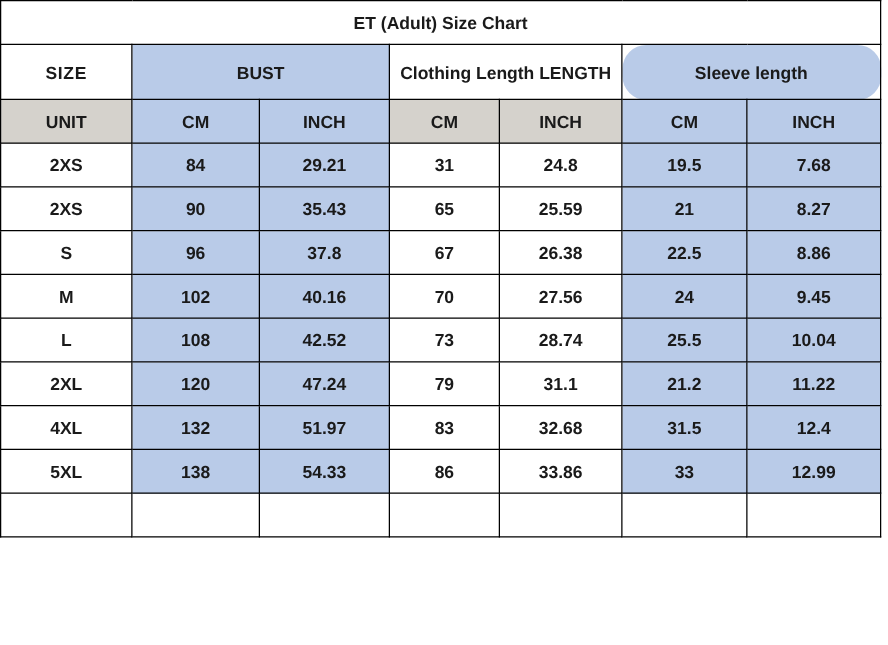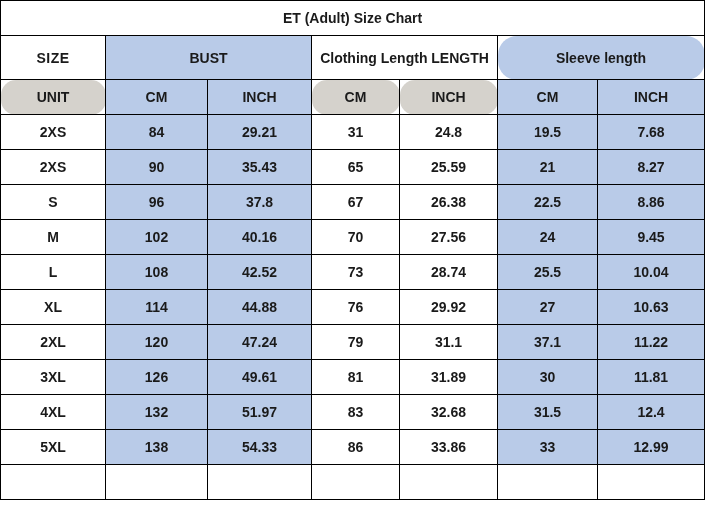--- a/index.html
+++ b/index.html
@@ -68,21 +68,20 @@
     font-size: 18px;
     border-radius: 19px;
   }
   
   .unit-row td {
     height: 34px;
     font-size: 14px;
   }
   .unit-gray {
     background: #d5d2cc;
-    border-radius: 15px;
   }
   .unit-blue {
     background: #b9cbe8;
   }
   
   .c-white { background: #ffffff; }
   .c-blue  { background: #b9cbe8; }
   .data-row td { height: 35px; }
   
   .tail-row td {
@@ -167,45 +166,27 @@
       <tr class="data-row">
         <td class="c-white">L</td>
         <td class="c-blue">108</td>
         <td class="c-blue">42.52</td>
         <td class="c-white">73</td>
         <td class="c-white">28.74</td>
         <td class="c-blue">25.5</td>
         <td class="c-blue">10.04</td>
       </tr>
       <tr class="data-row">
-        <td class="c-white">XL</td>
-        <td class="c-blue">114</td>
-        <td class="c-blue">44.88</td>
-        <td class="c-white">76</td>
-        <td class="c-white">29.92</td>
-        <td class="c-blue">27</td>
-        <td class="c-blue">10.63</td>
-      </tr>
-      <tr class="data-row">
         <td class="c-white">2XL</td>
         <td class="c-blue">120</td>
         <td class="c-blue">47.24</td>
         <td class="c-white">79</td>
         <td class="c-white">31.1</td>
-        <td class="c-blue">37.1</td>
+        <td class="c-blue">21.2</td>
         <td class="c-blue">11.22</td>
-      </tr>
-      <tr class="data-row">
-        <td class="c-white">3XL</td>
-        <td class="c-blue">126</td>
-        <td class="c-blue">49.61</td>
-        <td class="c-white">81</td>
-        <td class="c-white">31.89</td>
-        <td class="c-blue">30</td>
-        <td class="c-blue">11.81</td>
       </tr>
       <tr class="data-row">
         <td class="c-white">4XL</td>
         <td class="c-blue">132</td>
         <td class="c-blue">51.97</td>
         <td class="c-white">83</td>
         <td class="c-white">32.68</td>
         <td class="c-blue">31.5</td>
         <td class="c-blue">12.4</td>
       </tr>

